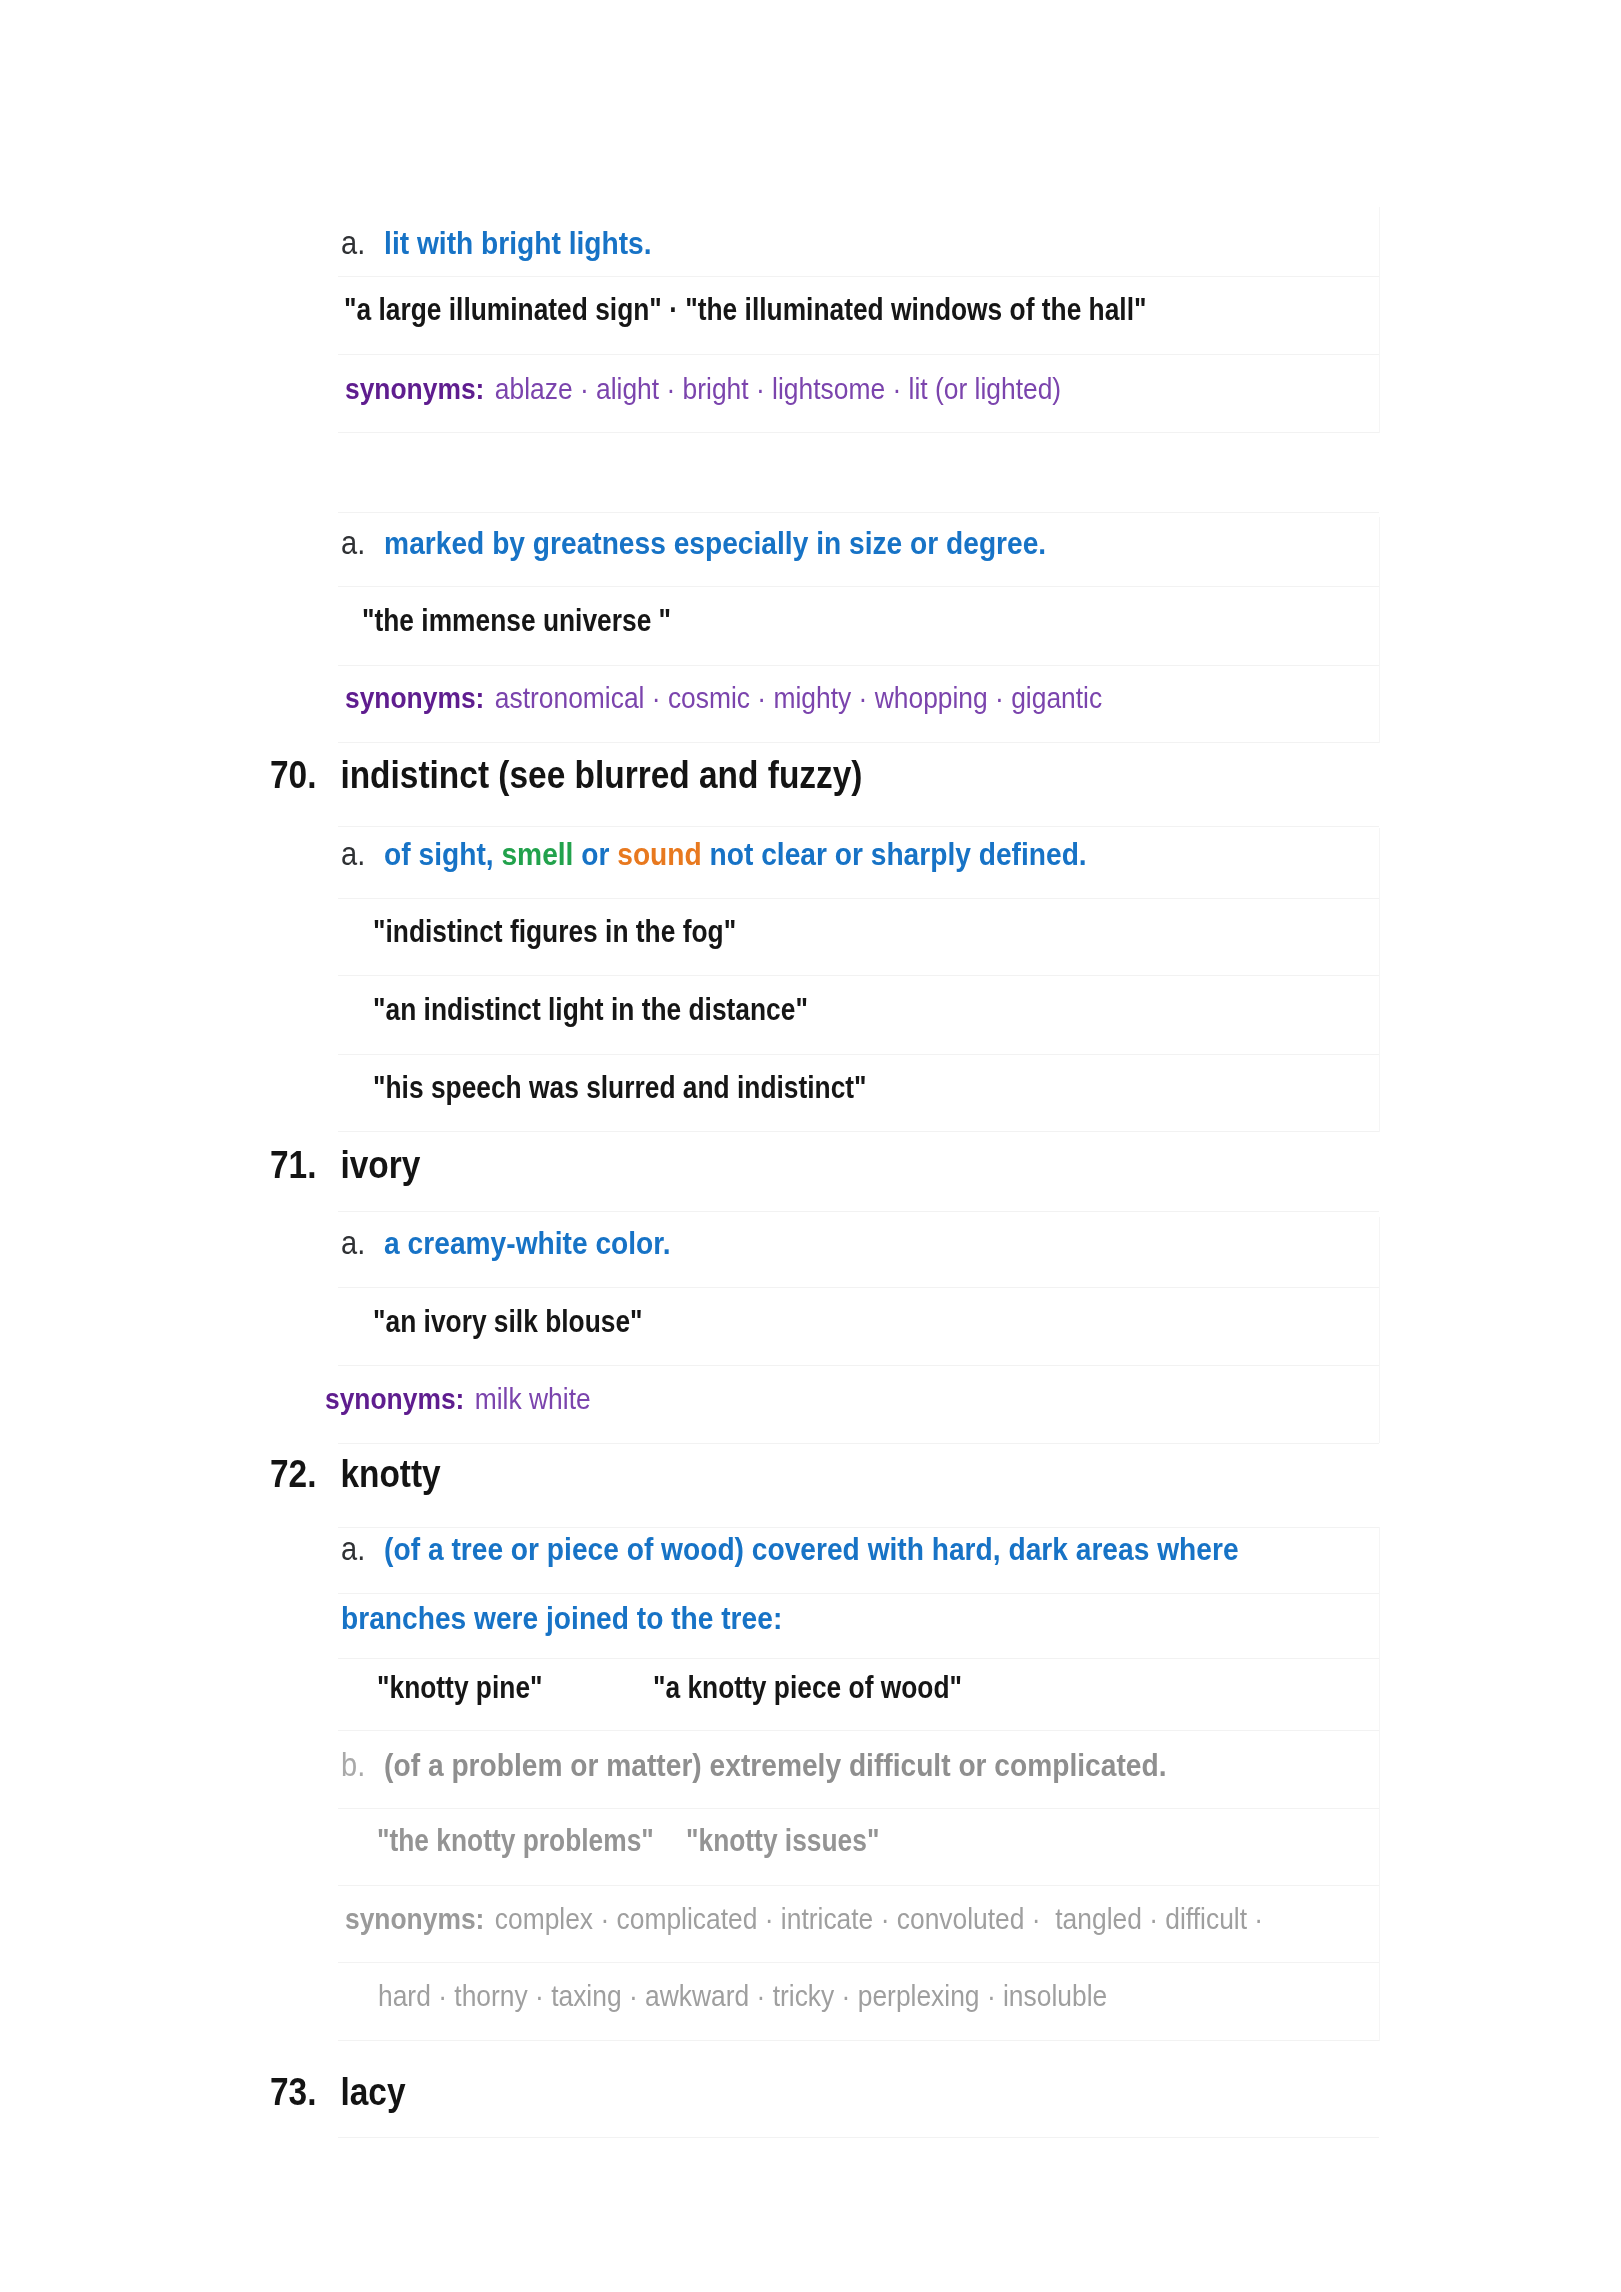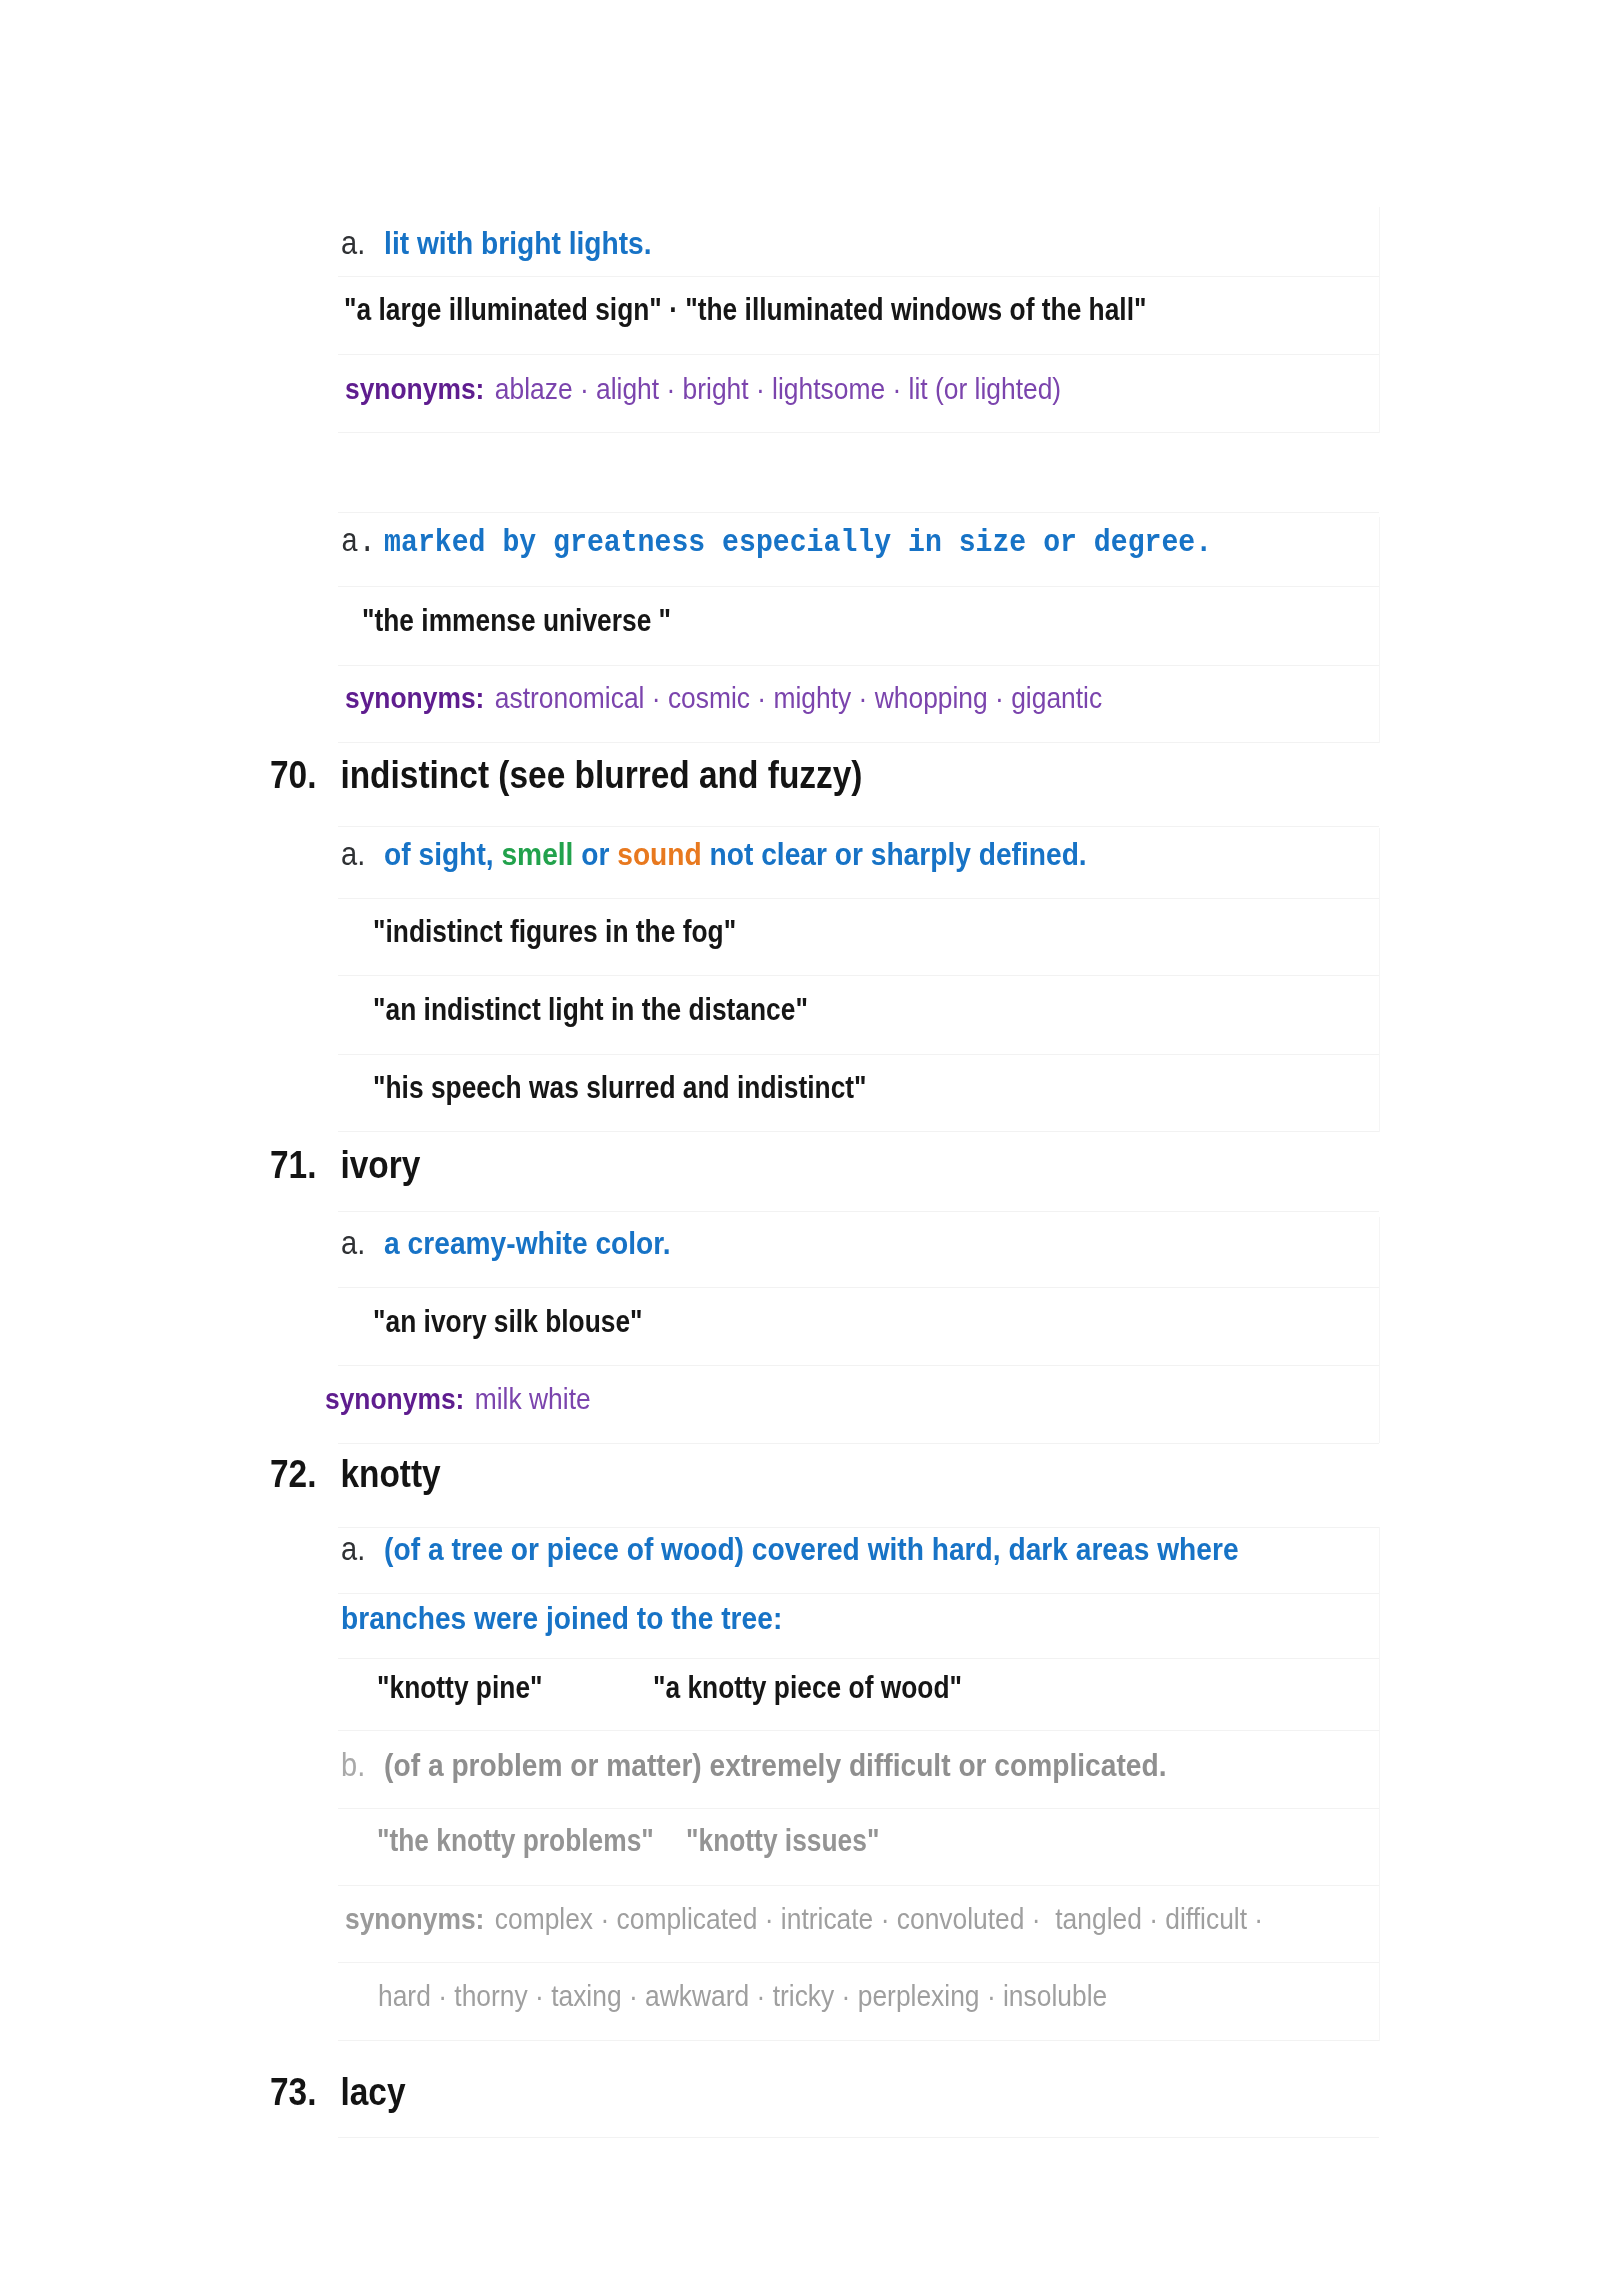--- a/index.html
+++ b/index.html
@@ -38,21 +38,21 @@
   <div class="row" style="left:341px;top:207px;margin-top:10px;">
     <span class="cond"><span class="marker">a.</span><span class="deft blue">lit with bright lights.</span></span>
   </div>
   <div class="row" style="left:344px;top:284px;">
     <span class="condq quote">"a large illuminated sign" · "the illuminated windows of the hall"</span>
   </div>
   <div class="row" style="left:345px;top:363px;">
     <span class="cond"><span class="syn-label">synonyms:</span><span class="syn-words">ablaze · alight · bright · lightsome · lit (or lighted)</span></span>
   </div>
 
-  <div class="row" style="left:341px;top:517px;font-family:Liberation Mono, monospace;">
+  <div class="row" style="left:341px;top:517px;">
     <span class="cond"><span class="marker">a.</span><span class="deft blue">marked by greatness especially in size or degree.</span></span>
   </div>
   <div class="row" style="left:362px;top:595px;">
     <span class="condq quote">"the immense universe "</span>
   </div>
   <div class="row" style="left:345px;top:672px;">
     <span class="cond"><span class="syn-label">synonyms:</span><span class="syn-words">astronomical · cosmic · mighty · whopping · gigantic</span></span>
   </div>
 
   <div class="hrow" style="left:270px;top:746px;">

